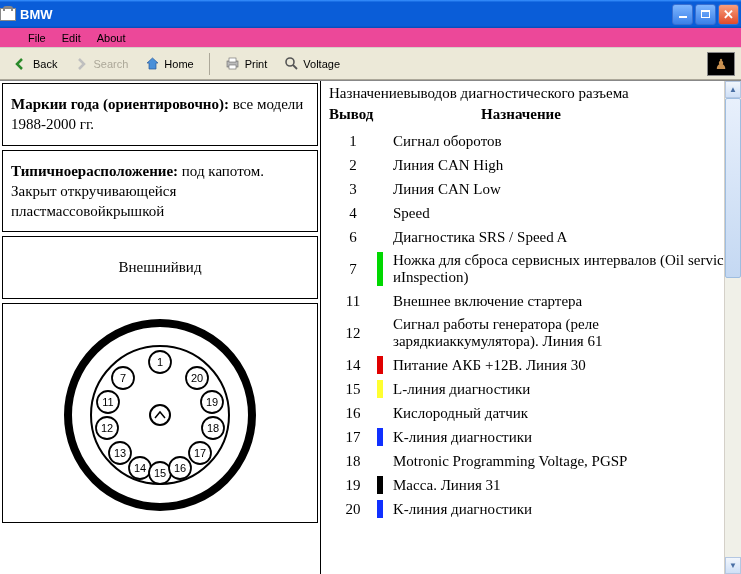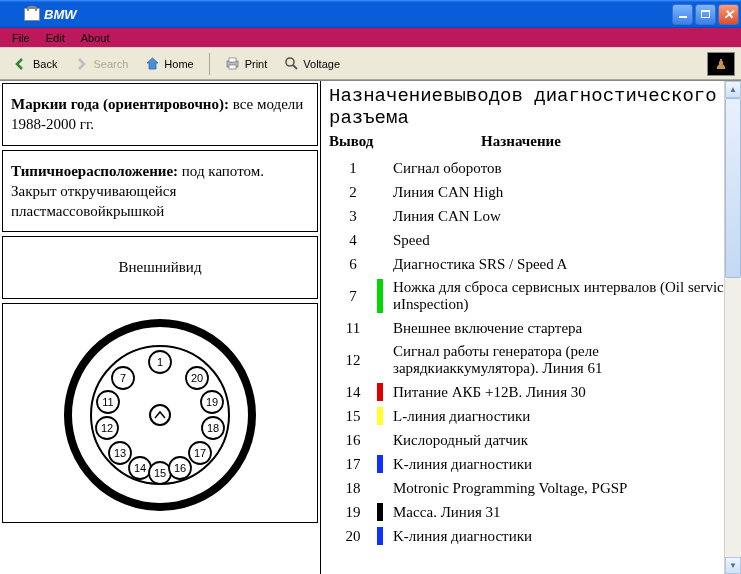--- a/index.html
+++ b/index.html
@@ -1,32 +1,32 @@
 <!DOCTYPE html>
 <html><head>
 <meta charset="utf-8">
 <style>
 * { box-sizing: border-box; margin: 0; padding: 0; }
 body { font-family: Tahoma, sans-serif; font-size: 11px; background: #ece9d8; width: 741px; height: 574px; overflow: hidden; }
 
 
-.titlebar { height: 28px; background: linear-gradient(to bottom, #3a93ff 0%, #0a5dd8 8%, #0a5dd8 92%, #084bb5 100%); display: flex; align-items: center; padding: 0 2px 0 24px; color: #fff; font-style: italic; }
+.titlebar { height: 28px; background: linear-gradient(to bottom, #3a93ff 0%, #0a5dd8 8%, #0a5dd8 92%, #084bb5 100%); display: flex; align-items: center; padding: 0 2px 0 0; color: #fff; }
 .titlebar .icon { width: 16px; height: 13px; background: #fff; border: 1px solid #888; margin-right: 4px; position: relative; }
 .titlebar .icon::before { content: ""; position: absolute; top: -3px; left: 2px; right: 2px; height: 3px; border: 2px solid #888; border-bottom: none; border-radius: 3px 3px 0 0; }
 .titlebar .title { font-size: 13px; font-weight: bold; flex: 1; }
 .winbtns { display: flex; gap: 2px; }
 .winbtn { width: 21px; height: 21px; border-radius: 3px; border: 1px solid #3a6fd0; display: flex; align-items: center; justify-content: center; color: #fff; font-weight: bold; font-family: Arial; }
 .winbtn.min, .winbtn.max { background: linear-gradient(to bottom, #7eb6ff, #3b80e8); }
 .winbtn.close { background: linear-gradient(to bottom, #f89e7c, #e04b2a); }
 .winbtn.min span { border-bottom: 2px solid #fff; width: 8px; height: 8px; display: block; }
 .winbtn.max span { border: 1px solid #fff; border-top: 2px solid #fff; width: 9px; height: 8px; display: block; }
 .winbtn.close span { font-size: 13px; line-height: 1; }
 
 
-.menubar { height: 20px; background: #be185d; display: flex; align-items: center; padding: 0 4px; border-bottom: 1px solid #d4d0c8; }
+.menubar { height: 20px; background: #ec4899; display: flex; align-items: center; padding: 0 20px; border-bottom: 1px solid #d4d0c8; }
 .menubar span { padding: 2px 8px; cursor: default; }
 
 
 .toolbar { height: 32px; background: #ece9d8; display: flex; align-items: center; padding: 0 6px; border-bottom: 1px solid #aca899; gap: 2px; }
 .toolbtn { display: flex; align-items: center; gap: 4px; padding: 3px 6px; border: 1px solid transparent; border-radius: 3px; cursor: default; color: #000; }
 .toolbtn.disabled { color: #aca899; }
 .toolsep { width: 1px; height: 22px; background: #aca899; margin: 0 6px; }
 .toolicon { width: 16px; height: 16px; display: inline-flex; align-items: center; justify-content: center; }
 .appicon { width: 28px; height: 24px; margin-left: auto; background: #000; border: 1px solid #888; display: flex; align-items: center; justify-content: center; color: #c89050; font-size: 14px; }
 
@@ -35,21 +35,21 @@
 .leftpane { width: 321px; border-right: 1px solid #000; padding: 2px; overflow: hidden; }
 .rightpane { flex: 1; overflow-y: auto; position: relative; }
 
 
 .infobox { border: 1px solid #000; padding: 10px 8px; margin-bottom: 4px; font-family: "Times New Roman", serif; font-size: 15px; line-height: 1.35; }
 .infobox .label { font-weight: bold; }
 .viewheader { border: 1px solid #000; text-align: center; padding: 22px 0; font-family: "Times New Roman", serif; font-size: 15px; margin-bottom: 4px; }
 .connector { border: 1px solid #000; height: 220px; display: flex; align-items: center; justify-content: center; padding-top: 4px;}
 
 
-.rhead { font-family: Liberation Mono, monospace; font-size: 19px; padding: 4px 8px 2px; }
+.rhead { font-family: Liberation Serif, serif; font-size: 15px; padding: 4px 8px 2px; }
 .rcols { display: flex; font-family: "Times New Roman", serif; font-size: 15px; font-weight: bold; padding: 2px 8px 6px; }
 .rcols .c1 { width: 60px; }
 .rcols .c2 { flex: 1; text-align: center; padding-right: 80px; }
 .rowline { display: flex; align-items: center; font-family: "Times New Roman", serif; font-size: 15px; padding: 3px 8px; min-height: 24px; }
 .rowline .pin { width: 48px; text-align: center; }
 .rowline .bar { width: 6px; align-self: stretch; margin-right: 10px; }
 .rowline .desc { flex: 1; }
 
 
 .scrollbar { position: absolute; right: 0; top: 0; bottom: 0; width: 17px; background: #f0f0e8; border-left: 1px solid #d4d0c8; }

